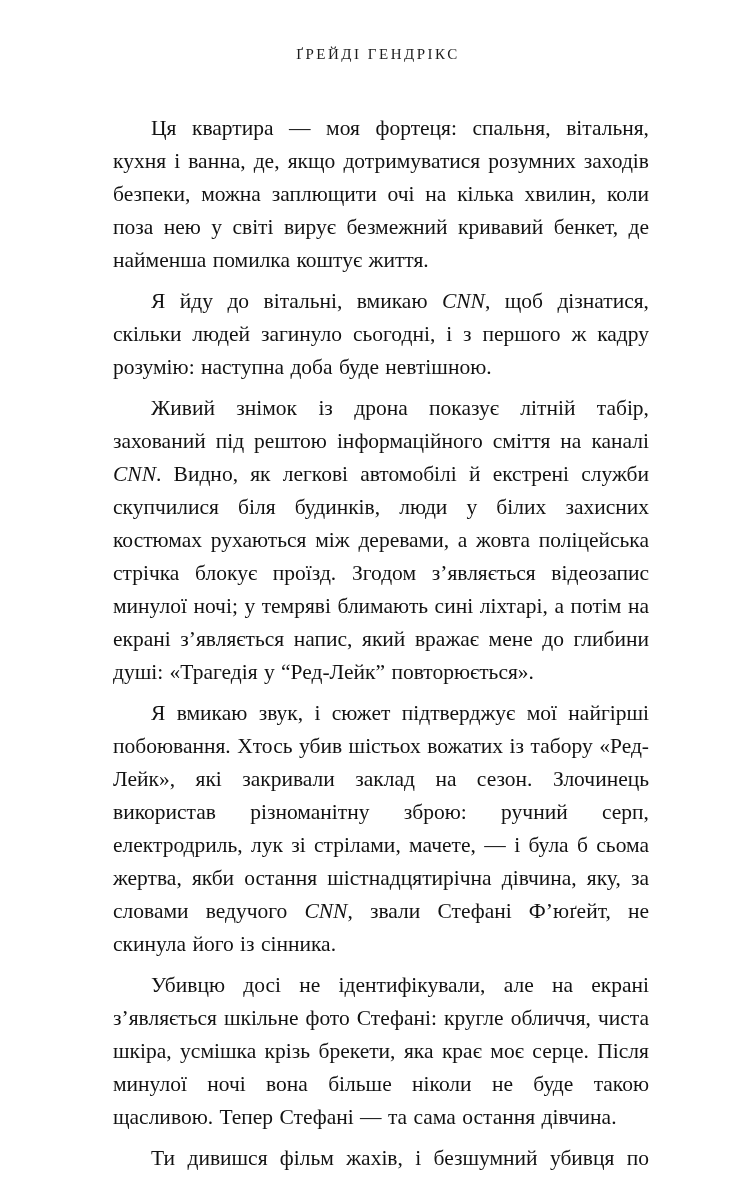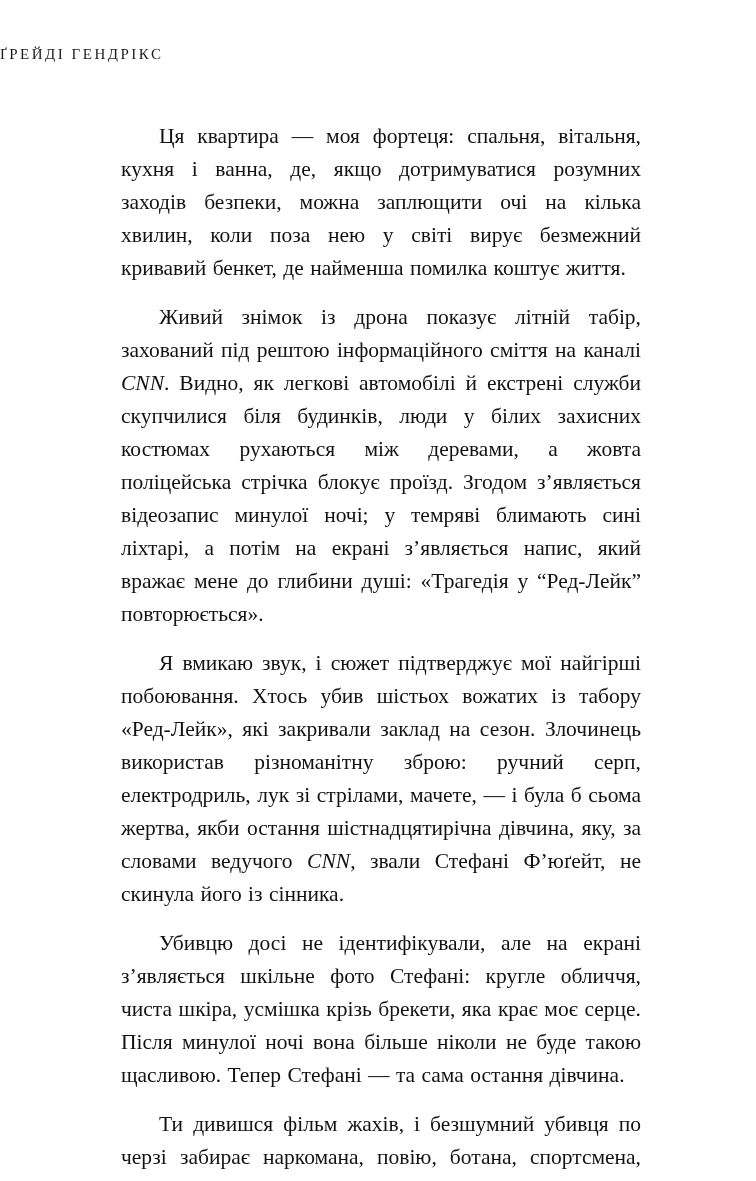--- a/index.html
+++ b/index.html
@@ -14,36 +14,37 @@
     background: #ffffff;
     color: #161616;
     font-family: "Liberation Serif", "DejaVu Serif", serif;
     overflow: hidden;
   }
   .running-header {
     position: absolute;
     top: 46px;
     left: 0;
     right: 0;
+    text-align: center;
     font-size: 15px;
     letter-spacing: 2.5px;
     color: #1c1c1c;
   }
   .body-text {
     position: absolute;
     top: 104px;
     left: 105px;
     width: 552px;
     font-size: 21.5px;
     line-height: 33px;
     text-align: justify;
     color: #121212;
   }
   .body-text p {
-    margin: 16px;
+    margin: 8px;
     text-indent: 38px;
     word-spacing: 1px;
   }
   .seg-italic {
     font-style: italic;
   }
   .page-number {
     position: absolute;
     top: 1098px;
     left: 0;
@@ -54,19 +55,20 @@
   }
 </style>
 </head>
 <body>
 
 <div class="page">
   <div class="running-header">ҐРЕЙДІ ГЕНДРІКС</div>
 
   <div class="body-text">
       <p><span>Ця квартира — моя фортеця: спальня, вітальня, кухня і ванна, де, якщо дотримуватися розумних заходів безпеки, можна заплющити очі на кілька хвилин, коли поза нею у світі вирує безмежний кривавий бенкет, де найменша помилка коштує життя.</span></p>
+      <p><span>Я йду до вітальні, вмикаю </span><span class="seg-italic">CNN</span><span>, щоб дізнатися, скільки людей загинуло сьогодні, і з першого ж кадру розумію: наступна доба буде невтішною.</span></p>
       <p><span>Живий знімок із дрона показує літній табір, захований під рештою інформаційного сміття на каналі </span><span class="seg-italic">CNN</span><span>. Видно, як легкові автомобілі й екстрені служби скупчилися біля будинків, люди у білих захисних костюмах рухаються між деревами, а жовта поліцейська стрічка блокує проїзд. Згодом з’являється відеозапис минулої ночі; у темряві блимають сині ліхтарі, а потім на екрані з’являється напис, який вражає мене до глибини душі: «Трагедія у “Ред-Лейк” повторюється».</span></p>
       <p><span>Я вмикаю звук, і сюжет підтверджує мої найгірші побоювання. Хтось убив шістьох вожатих із табору «Ред-Лейк», які закривали заклад на сезон. Злочинець використав різноманітну зброю: ручний серп, електродриль, лук зі стрілами, мачете, — і була б сьома жертва, якби остання шістнадцятирічна дівчина, яку, за словами ведучого </span><span class="seg-italic">CNN</span><span>, звали Стефані Ф’юґейт, не скинула його із сінника.</span></p>
       <p><span>Убивцю досі не ідентифікували, але на екрані з’являється шкільне фото Стефані: кругле обличчя, чиста шкіра, усмішка крізь брекети, яка крає моє серце. Після минулої ночі вона більше ніколи не буде такою щасливою. Тепер Стефані — та сама остання дівчина.</span></p>
       <p><span>Ти дивишся фільм жахів, і безшумний убивця по черзі забирає наркомана, повію, ботана, спортсмена, помічника шерифа, а тепер переслідує незайману виховательку в лісі. Вона єдина застерігала всіх</span></p>
     </div>
 
 </div>
 
 </body></html>

